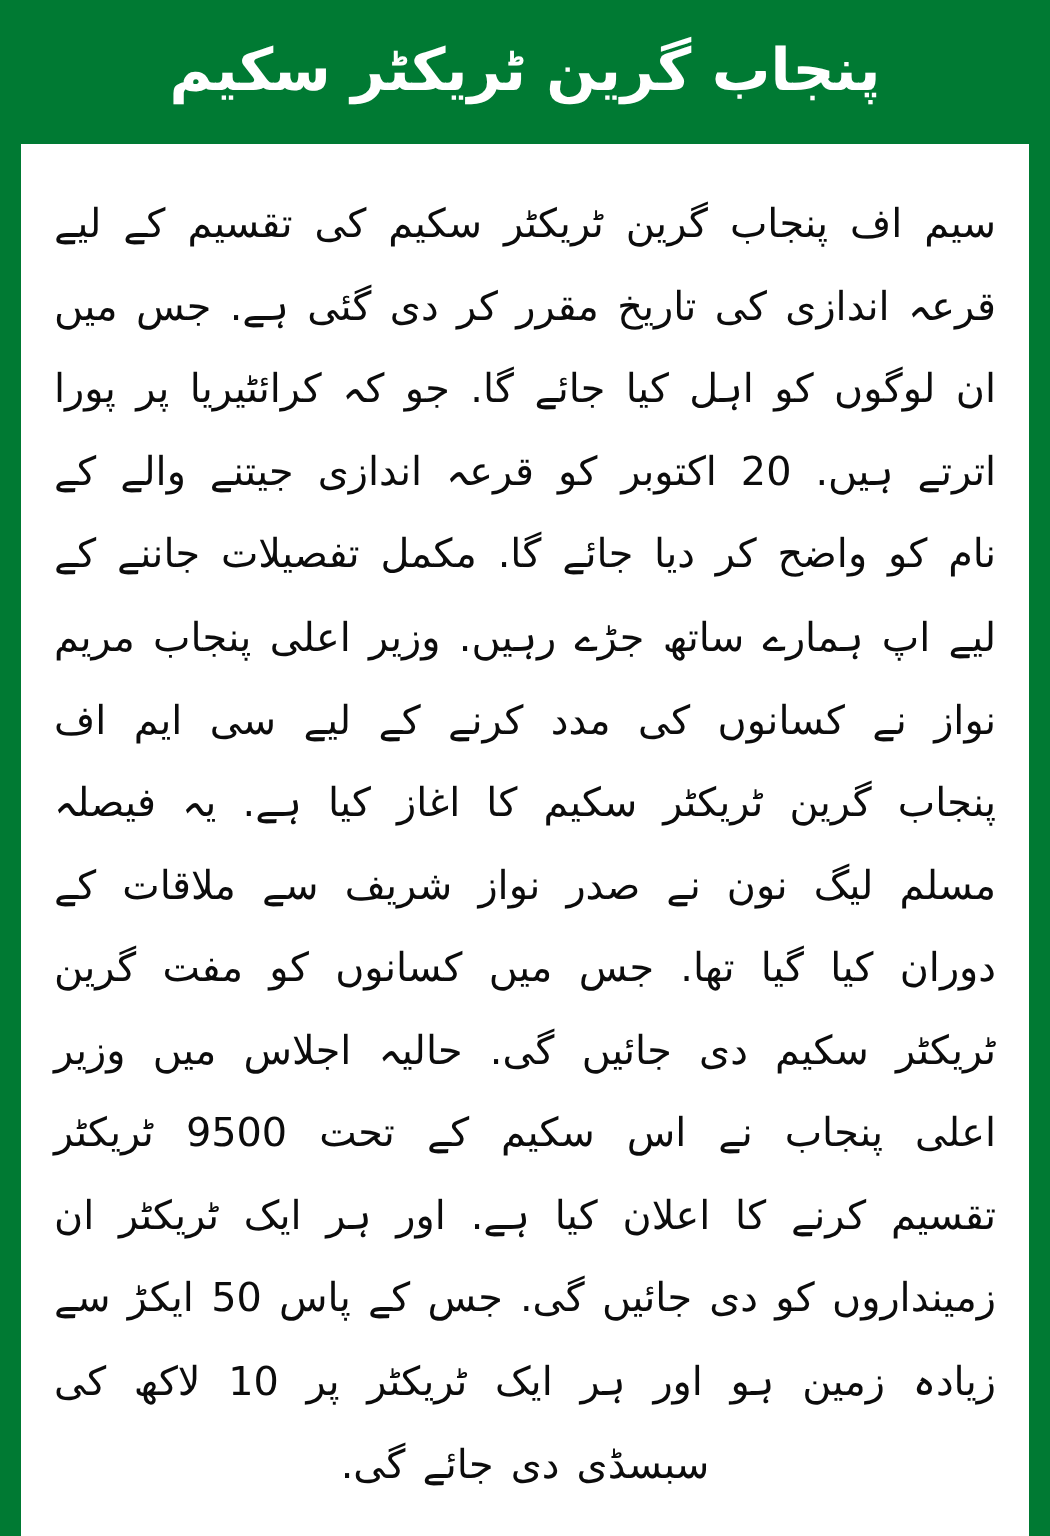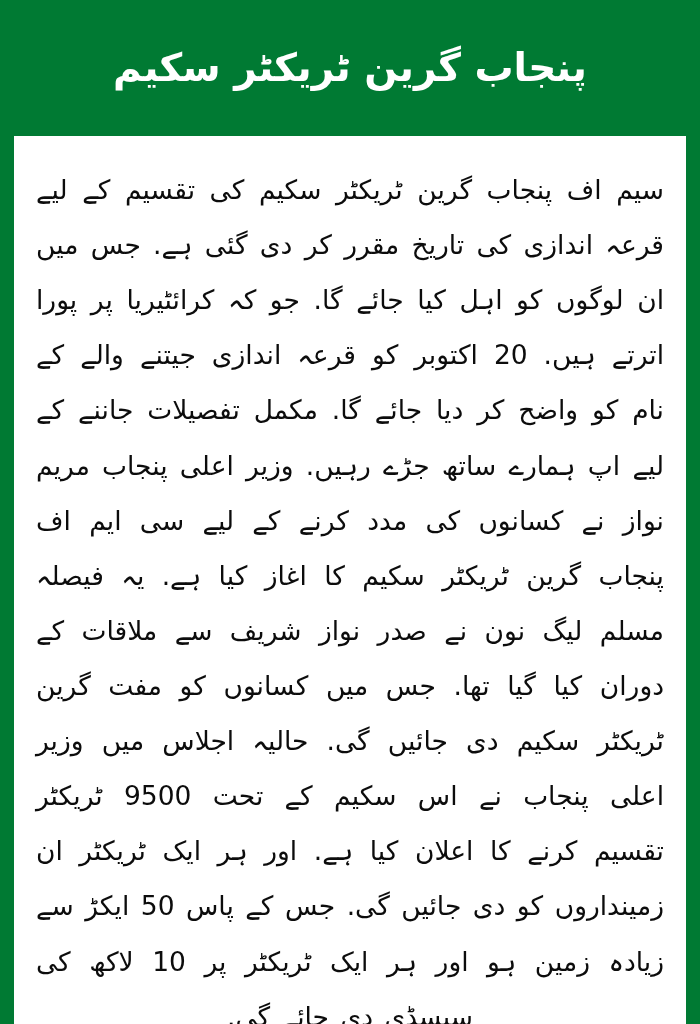--- a/index.html
+++ b/index.html
@@ -18,21 +18,21 @@
     width: 700px;
     height: 1024px;
     background: #ffffff;
     box-sizing: border-box;
     display: flex;
     flex-direction: column;
   }
   
   .header-band {
     width: 100%;
-    height: 136px;
+    height: 96px;
     background: #007a33;
     display: flex;
     align-items: center;
     justify-content: center;
     flex: 0 0 auto;
   }
   .header-title {
     color: #ffffff;
     font-size: 39px;
     font-weight: bold;

